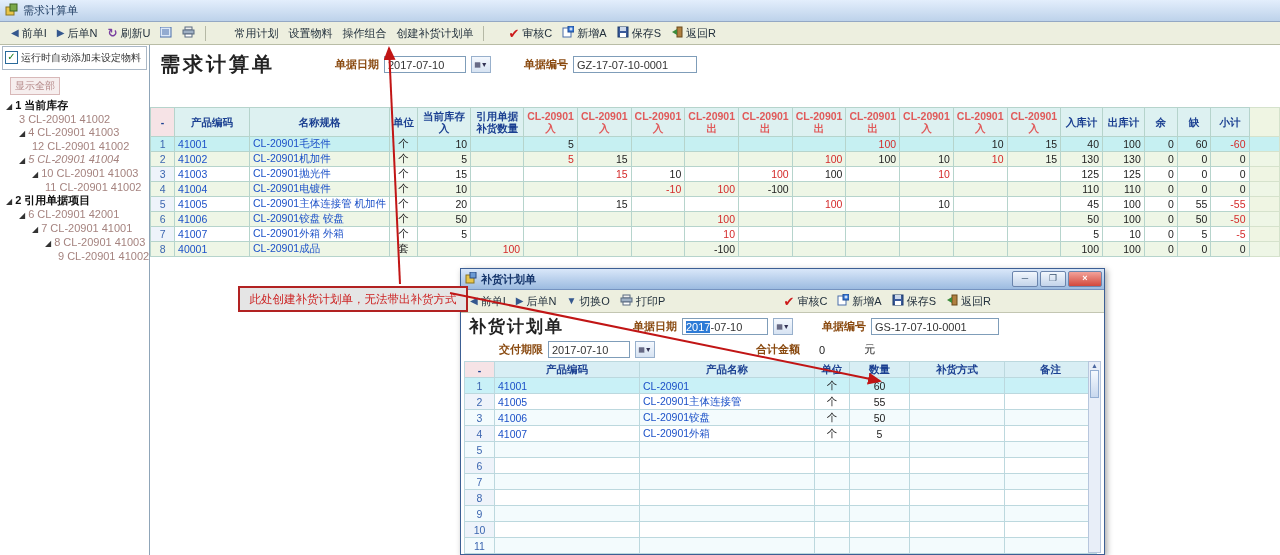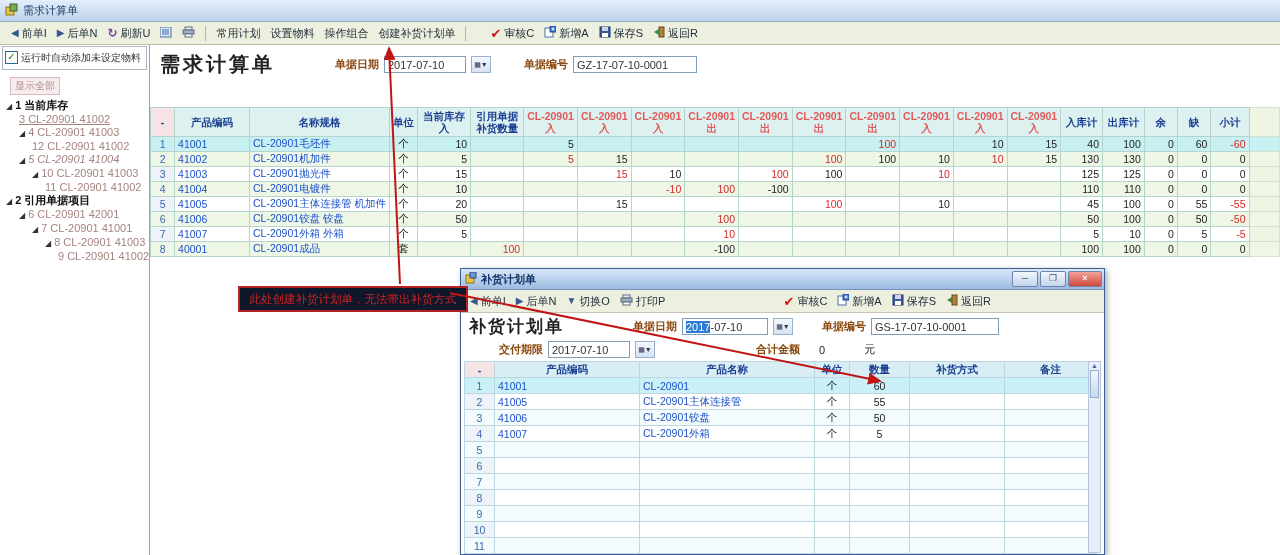--- a/index.html
+++ b/index.html
@@ -54,21 +54,21 @@
   .grid th.fillerh,.grid td.fillerc{background:#eff5e3;border-color:#d5e2cc;}
   .grid td{height:15px;}
   .grid tr.even td{background:#eef6e6;}
   .grid tr.selected td{background:#c6f0f2;}
   .grid td.rownum{background:#eef3fa;color:#3c66b0;text-align:center;}
   .grid td.blue{color:#1c51c8;}
   .grid .red{color:#d42a2a;}
   .al{text-align:left;} .ac{text-align:center;} .ar{text-align:right;}
   
   .annotation{position:absolute;left:238px;top:286px;width:226px;height:22px;z-index:45;
-    border:2px solid #b22222;background:#0f172a;color:#c22;font-size:11.5px;
+    border:2px solid #b22222;background:#e5e5e5;color:#c22;font-size:11.5px;
     display:flex;align-items:center;justify-content:center;}
   #arrows{position:absolute;left:0;top:0;z-index:50;pointer-events:none;}
   
   .popup{position:absolute;left:460px;top:268px;width:645px;height:287px;z-index:40;
     background:#fff;border:1px solid #3c5f94;box-shadow:2px 2px 6px rgba(0,0,0,.35);box-sizing:border-box;}
   .p-titlebar{height:20px;background:linear-gradient(#d9e7f9,#9cbbe0);border-bottom:1px solid #7593c0;
     display:flex;align-items:center;padding:0 2px 0 4px;}
   .p-titlebar .wtitle{margin-left:4px;font-size:11px;font-weight:bold;color:#15356b;flex:1;}
   .winbtn{width:24px;height:14px;margin-left:2px;border:1px solid #6b85ad;border-radius:2px;
     background:linear-gradient(#f2f7fd,#c3d4ea);font-size:9px;line-height:12px;text-align:center;color:#37506e;cursor:default;}
@@ -131,21 +131,21 @@
   <span class="tb-item">
     <span class="ico">
       <svg width="13" height="12">
           <rect x="3" y="1" width="7" height="3" fill="#eee" stroke="#5a6b80"></rect>
           <rect x="1" y="4" width="11" height="4" fill="#9fb0c4" stroke="#5a6b80"></rect>
           <rect x="3" y="8" width="7" height="3" fill="#fff" stroke="#5a6b80"></rect>
         </svg>
     </span>
     </span>
   <span class="sep"></span>
-  <span class="tb-item" style="">
+  <span class="tb-item" style="margin-left:18px">
       <span>常用计划</span>
     </span>
   <span class="tb-item">
       <span>设置物料</span>
     </span>
   <span class="tb-item">
       <span>操作组合</span>
     </span>
   <span class="tb-item">
       <span>创建补货计划单</span>
@@ -188,21 +188,21 @@
 </div>
 
 <div class="sidebar">
   <div class="sb-box">
     <span class="cb">✓</span>
     <span>运行时自动添加未设定物料</span>
   </div>
   <div class="show-all">显示全部</div>
   <div class="tree" id="tree">
       <div class="tree-item bold" style="padding-left: 2px;"><span class="exp">◢</span><span>1 当前库存</span></div>
-      <div class="tree-item" style="padding-left: 15px; text-decoration: underline;"><span>3 CL-20901 41002</span></div>
+      <div class="tree-item" style="padding-left: 15px;"><span>3 CL-20901 41002</span></div>
       <div class="tree-item" style="padding-left: 15px;"><span class="exp">◢</span><span>4 CL-20901 41003</span></div>
       <div class="tree-item" style="padding-left: 28px;"><span>12 CL-20901 41002</span></div>
       <div class="tree-item" style="padding-left: 15px; font-style: italic;"><span class="exp">◢</span><span>5 CL-20901 41004</span></div>
       <div class="tree-item" style="padding-left: 28px;"><span class="exp">◢</span><span>10 CL-20901 41003</span></div>
       <div class="tree-item" style="padding-left: 41px;"><span>11 CL-20901 41002</span></div>
       <div class="tree-item bold" style="padding-left: 2px;"><span class="exp">◢</span><span>2 引用单据项目</span></div>
       <div class="tree-item" style="padding-left: 15px;"><span class="exp">◢</span><span>6 CL-20901 42001</span></div>
       <div class="tree-item" style="padding-left: 28px;"><span class="exp">◢</span><span>7 CL-20901 41001</span></div>
       <div class="tree-item" style="padding-left: 41px;"><span class="exp">◢</span><span>8 CL-20901 41003</span></div>
       <div class="tree-item" style="padding-left: 54px;"><span>9 CL-20901 41002</span></div>

